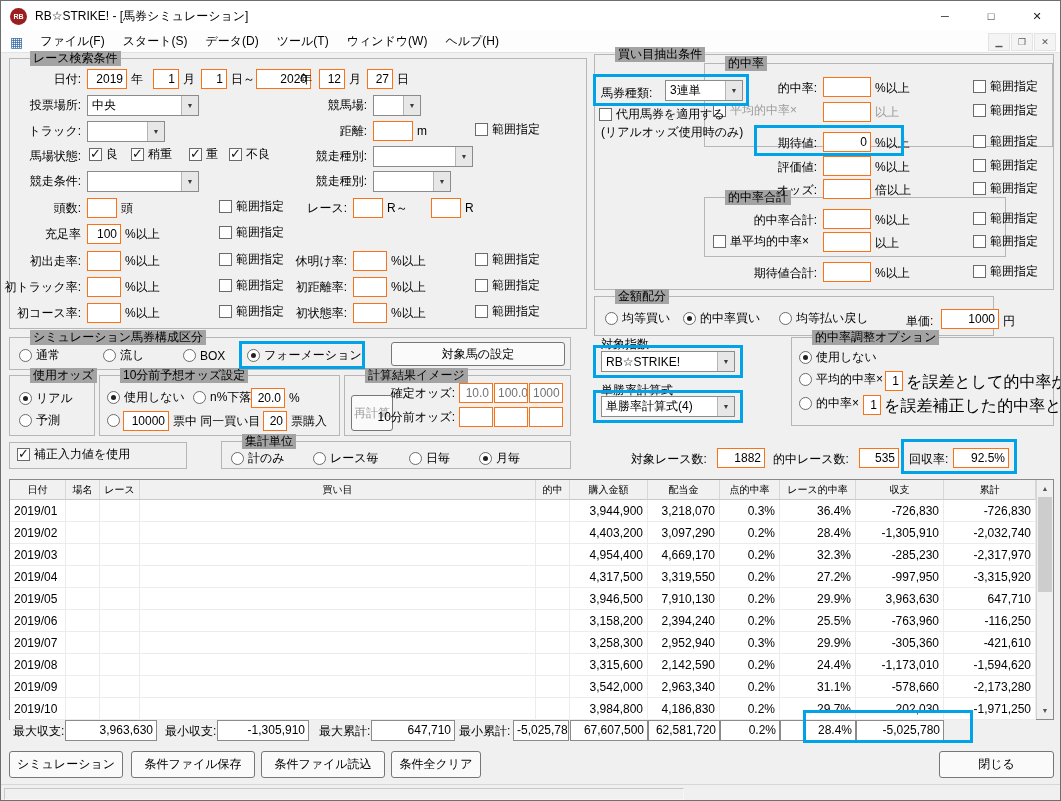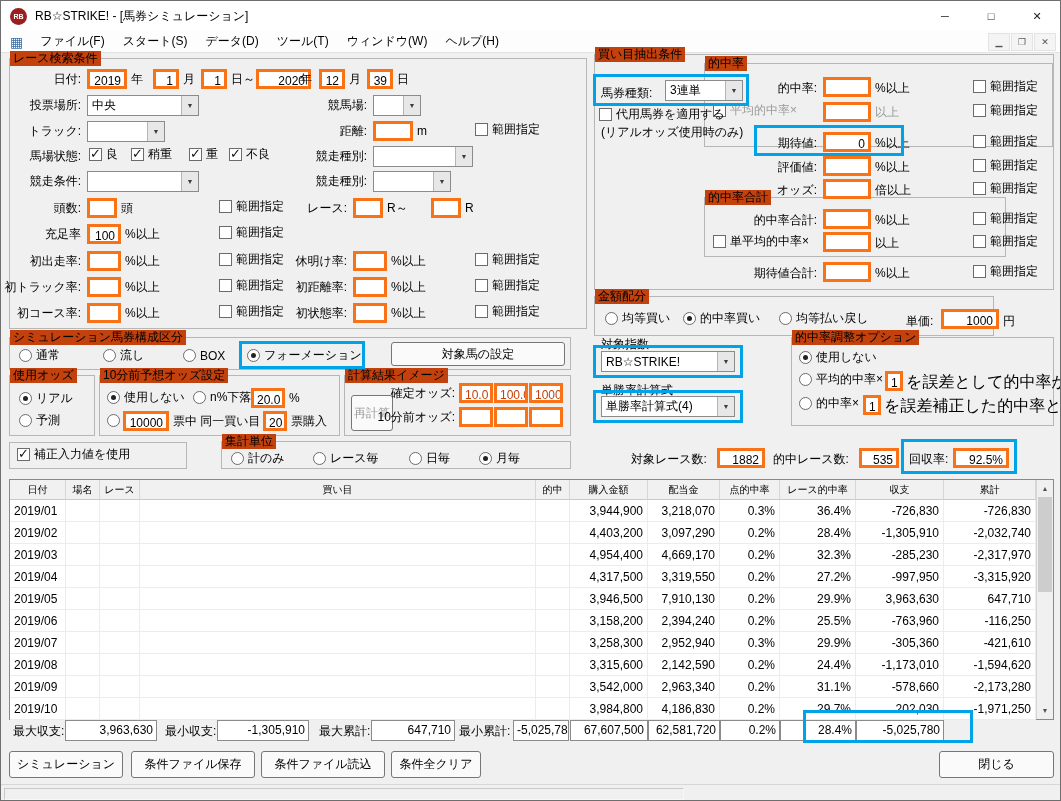--- a/index.html
+++ b/index.html
@@ -11,27 +11,27 @@
 .title{font-size:12px;white-space:nowrap}
 .wbtns{margin-left:auto;display:flex;height:100%}
 .wbtn{width:46px;height:100%;display:flex;align-items:center;justify-content:center;font-size:11px;color:#222;cursor:default}
 .menubar{position:absolute;left:0;top:30px;width:100%;height:22px;background:#fdfdfd;border-bottom:1px solid #e2e2e2;display:flex;align-items:center}
 .mdi-icon{color:#3a6ea5;font-size:14px;margin:0 8px 0 9px;line-height:14px}
 .mitem{padding:0 9px;white-space:nowrap}
 .mdibtns{margin-left:auto;display:flex;margin-right:4px}
 .mdibtn{width:22px;height:18px;display:flex;align-items:center;justify-content:center;font-size:9px;color:#555;border:1px solid #e3e3e3;background:#f4f4f4;margin-left:1px}
 
 .grp{position:absolute;border:1px solid #b6b6b6}
-.cap{position:absolute;top:-8px;left:0;background:#c2410c;padding:0 3px;line-height:15px;white-space:nowrap}
+.cap{position:absolute;top:-8px;left:20px;background:#a3a3a3;padding:0 3px;line-height:15px;white-space:nowrap}
 .lb{position:absolute;white-space:nowrap;line-height:16px}
 .lb.gray{color:#999}
 .lb.sm{font-size:16px}
-.tb{position:absolute;height:20px;background:#fff;border:3px solid #f97316;font-size:12px;line-height:18px;padding:0 3px;white-space:nowrap;overflow:hidden}
+.tb{position:absolute;height:20px;background:#fff;border:1px solid #f97316;font-size:12px;line-height:18px;padding:0 3px;white-space:nowrap;overflow:hidden}
 .tb.r{text-align:right}
-.tb.gray{color:#c2410c}
+.tb.gray{color:#737373}
 .sumbox{position:absolute;height:21px;background:#fff;border:1px solid #8b8b8b;font-size:12px;line-height:19px;text-align:right;padding:0 3px;white-space:nowrap;overflow:hidden}
 .combo{position:absolute;height:21px;background:#fff;border:1px solid #8b8b8b;display:flex;align-items:center}
 .combo .cval{flex:1;padding:0 4px;white-space:nowrap;overflow:hidden}
 .combo .carw{width:17px;align-self:stretch;background:#e7e7e7;border-left:1px solid #b5b5b5;display:flex;align-items:center;justify-content:center;font-size:7px;color:#3c3c3c;flex:none}
 .ck{position:absolute;display:flex;align-items:center;height:15px}
 .ck .bx{width:13px;height:13px;background:#fff;border:1px solid #6b6b6b;margin-right:4px;position:relative;flex:none}
 .ck.on .bx::after{content:"✓";position:absolute;left:0;top:-3px;font-size:13px;font-weight:bold;color:#111}
 .ck .ct{white-space:nowrap}
 .ck.dis .ct{color:#9b9b9b}
 .rd{position:absolute;display:flex;align-items:center;height:15px}
@@ -129,21 +129,21 @@
   <div class="tb r" style="left:86px;top:68px;width:40px">2019</div>
   <span class="lb" style="left:130px;top:70px">年</span>
   <div class="tb r" style="left:152px;top:68px;width:26px">1</div>
   <span class="lb" style="left:182px;top:70px">月</span>
   <div class="tb r" style="left:200px;top:68px;width:26px">1</div>
   <span class="lb" style="left:230px;top:70px">日～</span>
   <div class="tb r" style="left:255px;top:68px;width:55px">2020</div>
   <span class="lb" style="left:299px;top:70px">年</span>
   <div class="tb r" style="left:318px;top:68px;width:26px">12</div>
   <span class="lb" style="left:348px;top:70px">月</span>
-  <div class="tb r" style="left:366px;top:68px;width:26px">39</div>
+  <div class="tb r" style="left:366px;top:68px;width:26px">27</div>
   <span class="lb" style="left:396px;top:70px">日</span>
 
   <span class="lb" style="right:979px;top:96px">投票場所:</span>
   <div class="combo" style="left:86px;top:94px;width:112px">
       <span class="cval">中央</span>
       <span class="carw">▼</span>
     </div>
   <span class="lb" style="right:693px;top:96px">競馬場:</span>
   <div class="combo" style="left:372px;top:94px;width:48px">
       <span class="cval"></span>

